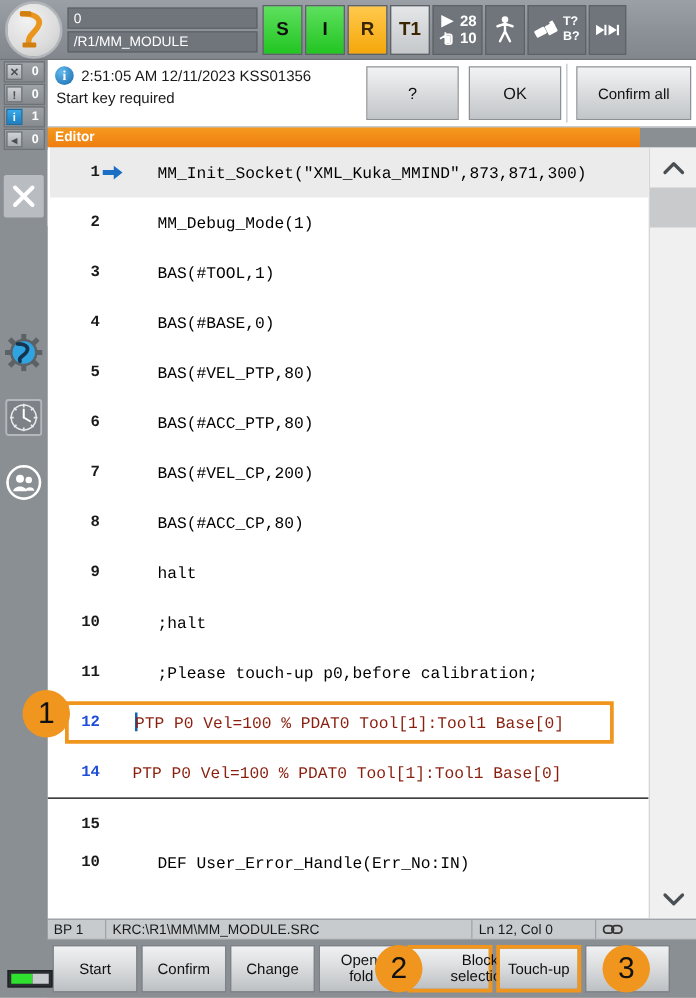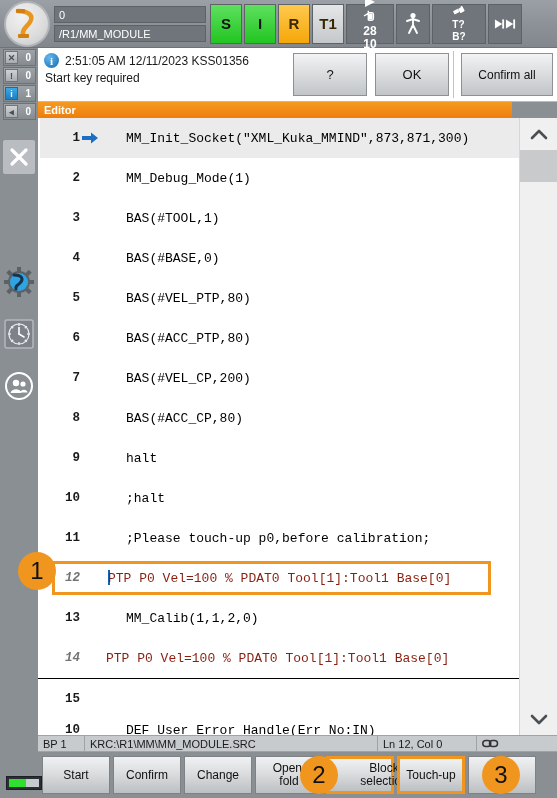--- a/index.html
+++ b/index.html
@@ -62,23 +62,22 @@
   .statebox.amber { background: linear-gradient(to bottom,#ffc94d,#f5a70a); color:#3a2600; }
   .statebox.gray  { background: linear-gradient(to bottom,#e4e6e8,#c5c8cb); color:#3a2600; }
 
   .iconbox {
     height: 40px;
     display: flex; align-items: center; justify-content: center;
     background: #6f757b;
     border: 1px solid #5d6267;
     box-sizing: border-box;
     color: #ffffff;
-    padding: 0 16px;
+    padding: 0 4px;
     gap: 3px;
-    flex-direction: column;
   }
   .ovr-nums { display:flex; flex-direction:column; font-size:12px; font-weight:bold; line-height:13px; color:#fff; }
   .tb-labels { display:flex; flex-direction:column; font-size:10px; font-weight:bold; line-height:12px; color:#fff; }
 
   
   .msgcounters {
     position: absolute; left: 0; top: 48px;
     width: 38px;
     display: flex; flex-direction: column;
     background: #8a8f94;
@@ -209,21 +208,21 @@
     font-family: "Liberation Mono", monospace;
     font-size: 13px;
     position: relative;
   }
   .codeline.current { background: #ebebeb; }
   .lnum {
     width: 42px; text-align: right; padding-right: 2px;
     font-weight: bold; color: #1a1a1a; font-size: 12.5px;
     flex: 0 0 auto;
   }
-  .lnum.red { color: #737373; font-style: italic; }
+  .lnum.red { color: #1d4ed8; }
   .marker { width: 20px; flex: 0 0 auto; display:flex; align-items:center; justify-content:flex-start; }
   .ltext { white-space: pre; color: #000; padding-left: 24px; }
   .ltext.motion { color: #8a1f0f; padding-left: 4px; }
   .ltext.sel { padding-left: 6px; }
   .selbox {
     position: absolute; left: 14px; right: 28px;
     top: 3px; bottom: 3px;
     border: 3px solid #f0961e;
     box-sizing: border-box;
     pointer-events: none;
@@ -471,25 +470,20 @@
         <div class="codeline">
           <div class="lnum">11</div>
           <div class="marker"></div>
           <div class="ltext">;Please touch-up p0,before calibration;</div>
         </div>
         <div class="codeline">
           <div class="lnum red">12</div>
           <div class="marker"></div>
           <div class="ltext motion sel"><span class="caret"></span>PTP P0 Vel=100 % PDAT0 Tool[1]:Tool1 Base[0]</div>
           <div class="selbox"></div>
-        </div>
-        <div class="codeline">
-          <div class="lnum">13</div>
-          <div class="marker"></div>
-          <div class="ltext">MM_Calib(1,1,2,0)</div>
         </div>
         <div class="codeline">
           <div class="lnum red">14</div>
           <div class="marker"></div>
           <div class="ltext motion">PTP P0 Vel=100 % PDAT0 Tool[1]:Tool1 Base[0]</div>
         </div>
         <div class="codeline" style="border-top: 1px solid rgb(0, 0, 0);">
           <div class="lnum">15</div>
           <div class="marker"></div>
           <div class="ltext"></div>

